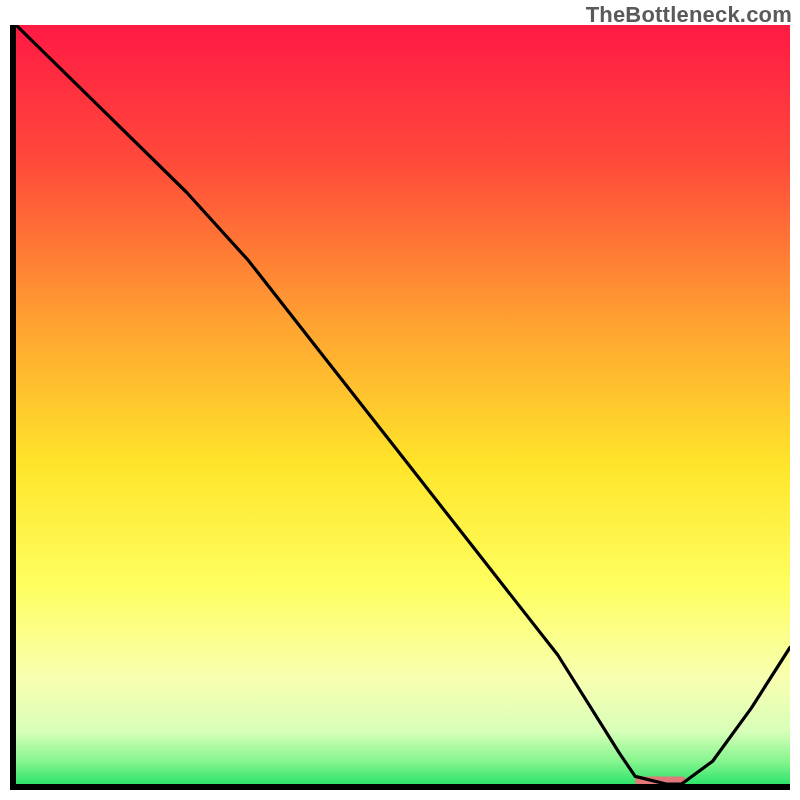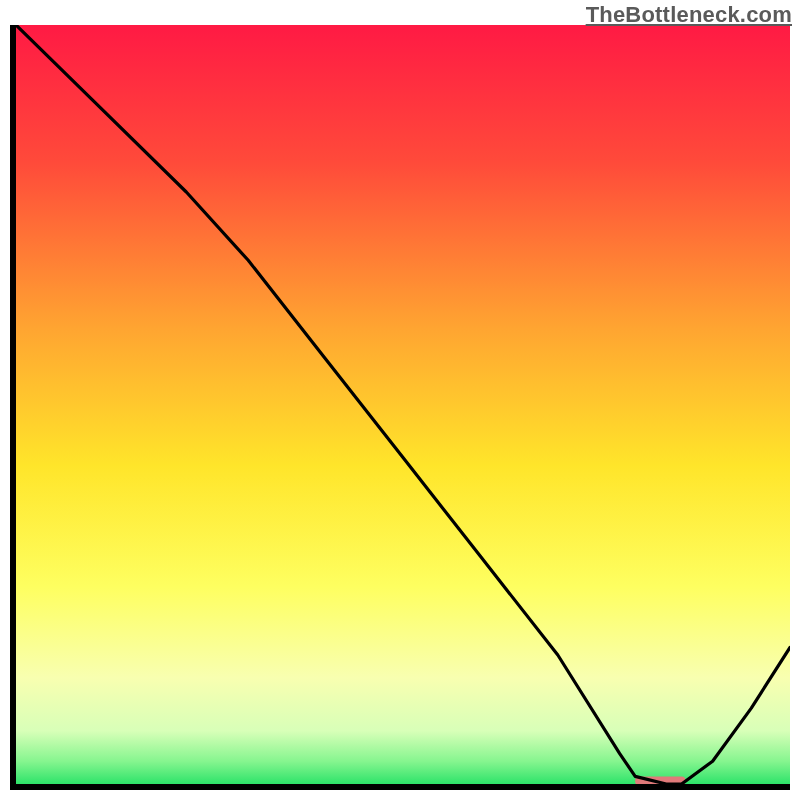--- a/index.html
+++ b/index.html
@@ -17,21 +17,20 @@
   }
   .attribution {
     position: absolute;
     top: 2px;
     right: 8px;
     font-size: 22px;
     font-weight: 600;
     color: #5a5a5a;
     letter-spacing: 0.2px;
     z-index: 5;
-    text-decoration: underline;
   }
   .plot-frame {
     position: absolute;
     left: 10px;
     top: 25px;
     width: 780px;
     height: 765px;
     border-left: 6px solid #000;
     border-bottom: 6px solid #000;
     box-sizing: border-box;

